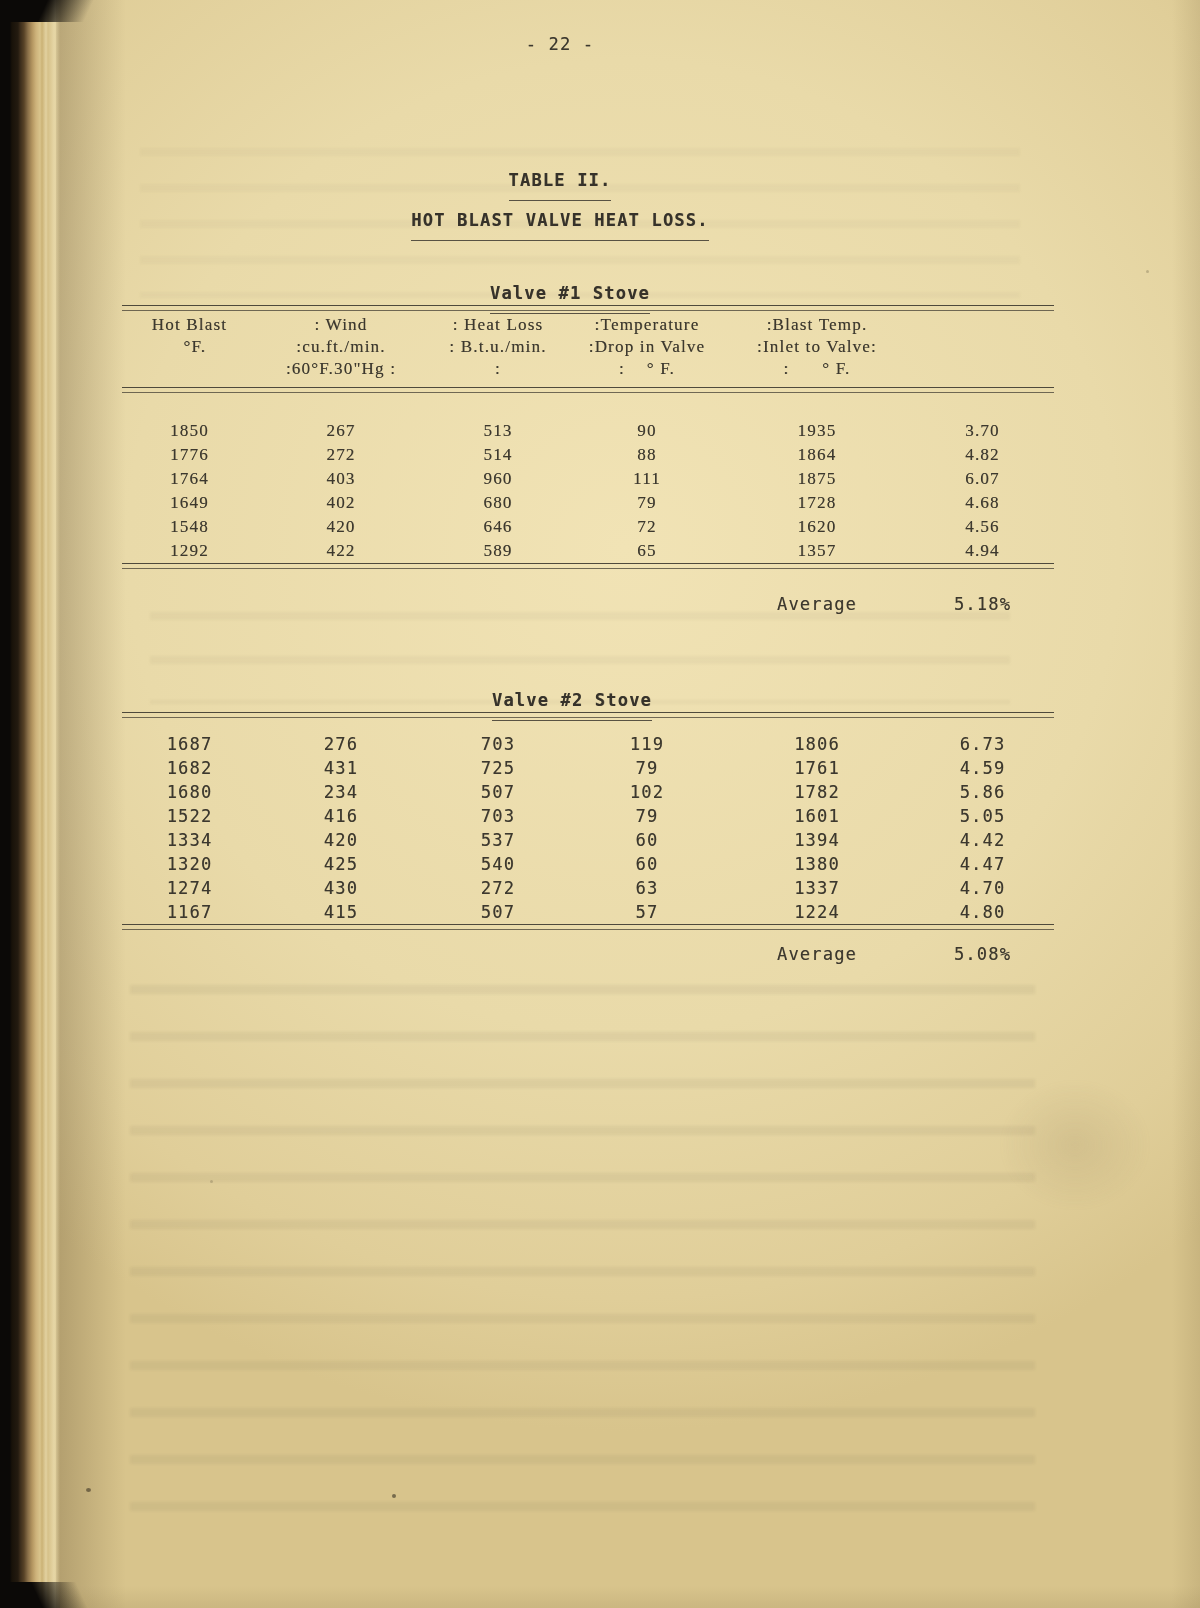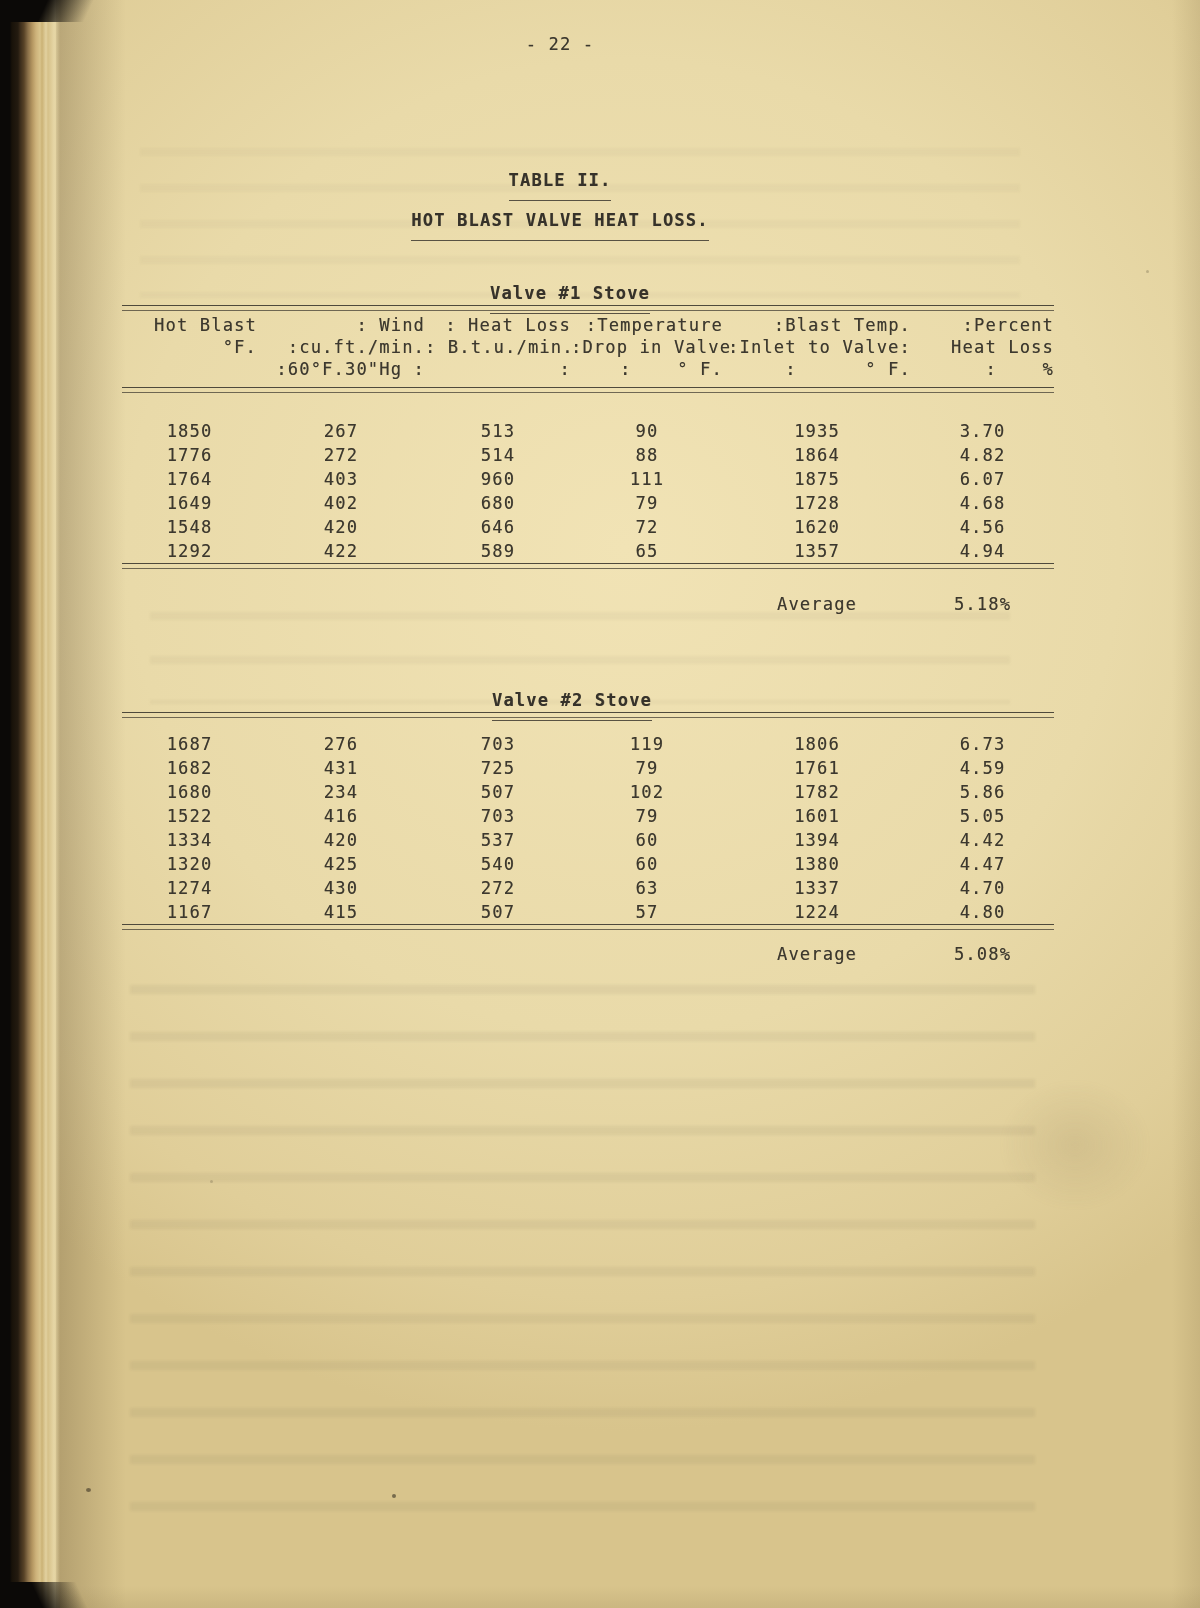--- a/index.html
+++ b/index.html
@@ -13,25 +13,25 @@
   .tw { letter-spacing:1.2px; font-size:17px; text-shadow:0.3px 0.3px 0.6px rgba(60,56,46,0.5); }
   .bold { font-weight:bold; color:#36322a; }
   .underlined { border-bottom:1.6px solid rgba(62,58,48,0.85); padding-bottom:10px; }
   .center-line { position:absolute; left:0; width:1120px; text-align:center; }
 
   
   .cols { display:grid; grid-template-columns:135px 168px 146px 152px 188px 143px; }
   .table-block { position:absolute; left:122px; width:932px; }
   .rule { height:4px; border-top:1.6px solid rgba(62,58,48,0.9); border-bottom:1.6px solid rgba(62,58,48,0.72); }
   .thead { padding:3px 0 7px 0; }
-  .hcol { text-align:right; }
+  .hcol { text-align:center;font-family:Liberation Serif, serif; }
   .hcol div { white-space:pre; line-height:22px; }
   .tbody .trow { height:24px; }
   .tcell { text-align:center; line-height:24px; }
-  .pad-lg { padding-top:26px; }
+  .pad-lg { padding-top:26px;font-family:Liberation Serif, serif; }
   .pad-sm { padding-top:14px; }
   .avg-row { position:absolute; left:122px; width:932px; }
   .avg-row .tcell { line-height:24px; }
 
   
   .ghost {
     position:absolute; pointer-events:none;
     background-image:repeating-linear-gradient(to bottom,
       rgba(115,104,78,0.12) 0px, rgba(115,104,78,0.12) 9px,
       rgba(0,0,0,0) 9px, rgba(0,0,0,0) 47px);
@@ -130,25 +130,20 @@
       <div class="hcol">
           <div>:Temperature</div>
           <div>:Drop in Valve</div>
           <div>:    ° F.</div>
         </div>
       <div class="hcol">
           <div>:Blast Temp.</div>
           <div>:Inlet to Valve:</div>
           <div>:      ° F.</div>
         </div>
-      <div class="hcol">
-          <div>:Percent</div>
-          <div>  Heat Loss</div>
-          <div>:    %</div>
-        </div>
     </div>
     <div class="rule"></div>
     <div class="tbody pad-lg">
         <div class="trow cols">
           <div class="tcell">1850</div>
           <div class="tcell">267</div>
           <div class="tcell">513</div>
           <div class="tcell">90</div>
           <div class="tcell">1935</div>
           <div class="tcell">3.70</div>

